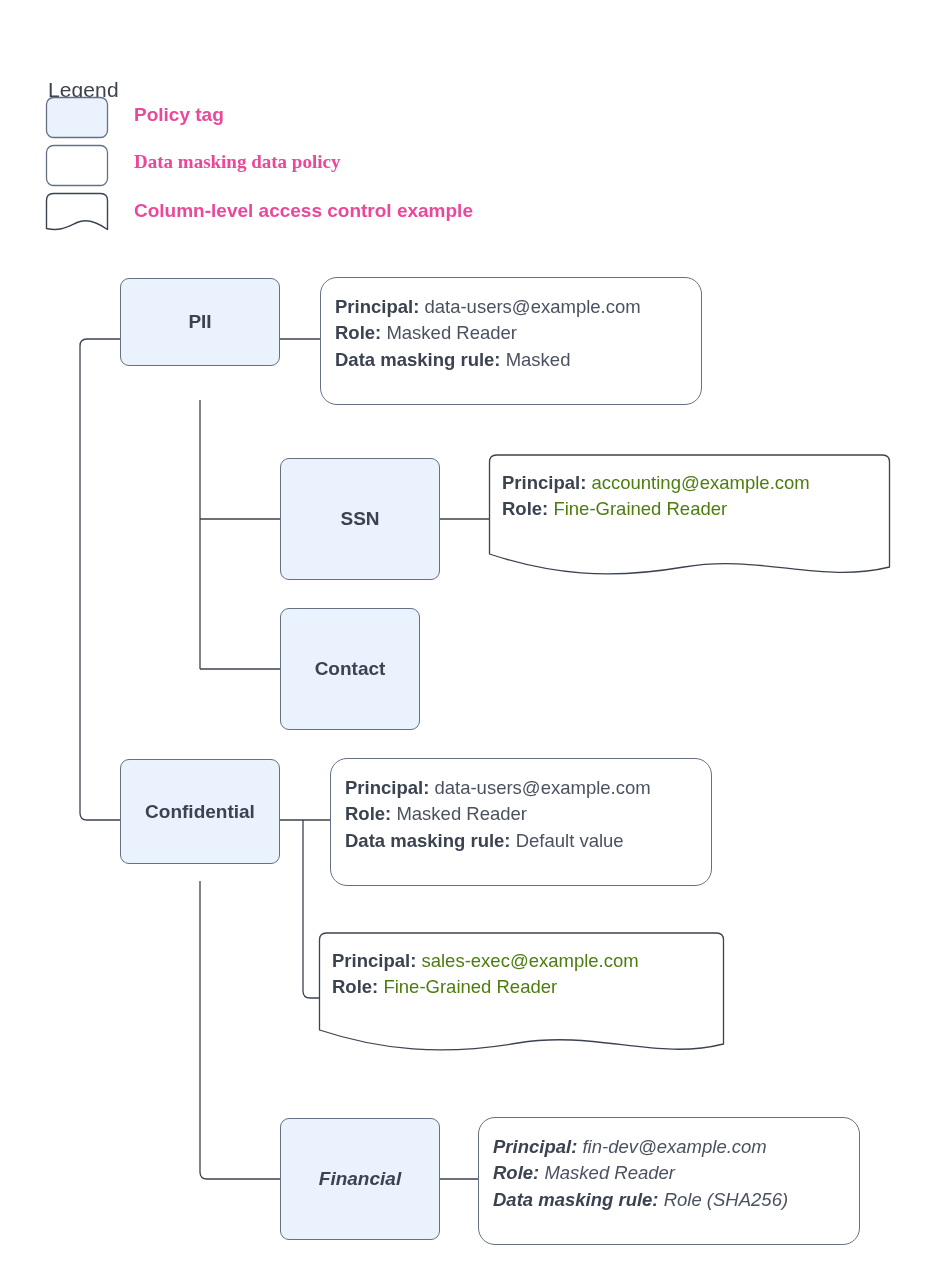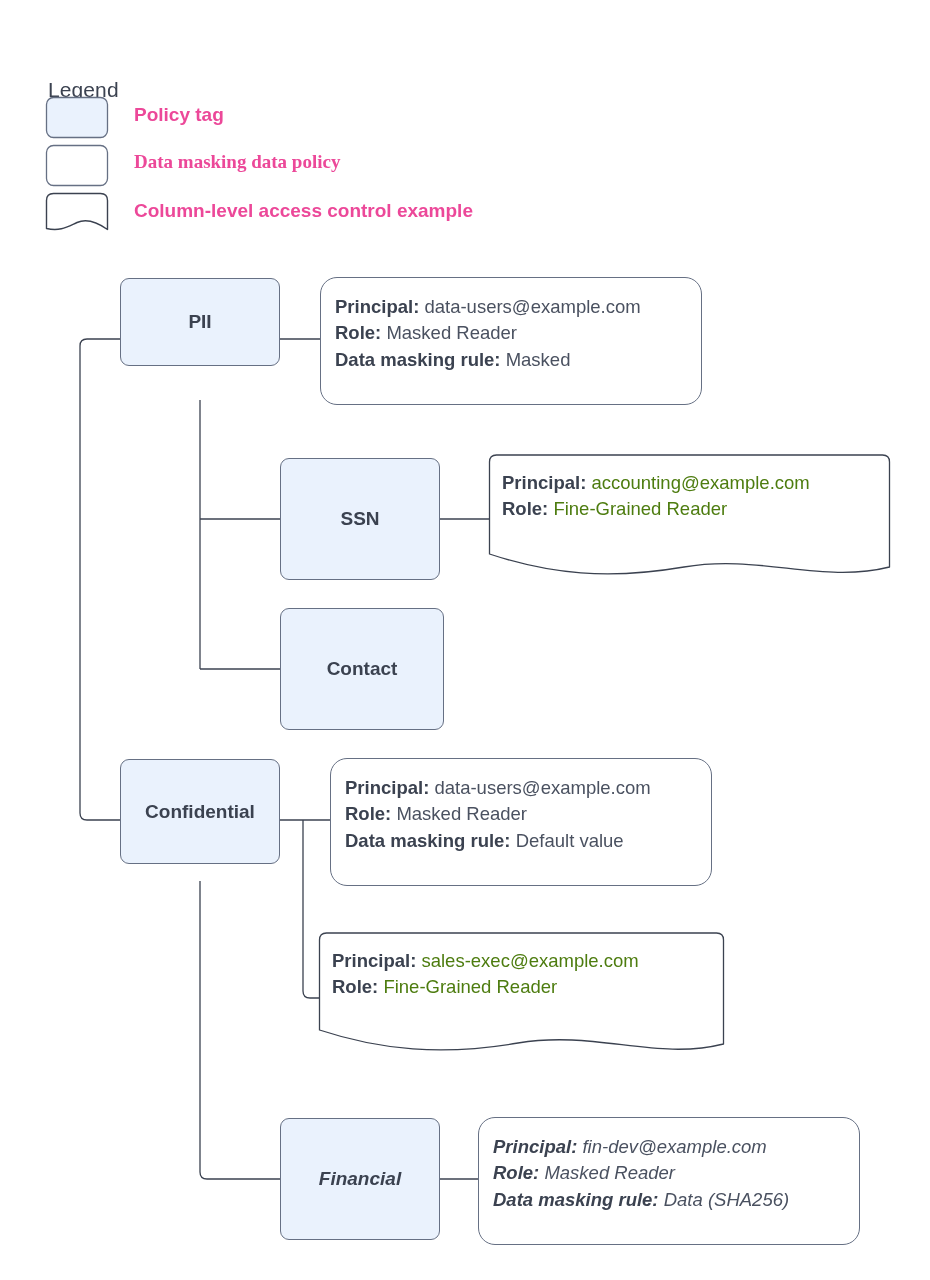--- a/index.html
+++ b/index.html
@@ -151,21 +151,21 @@
   </svg>
 
   <div class="tag-node" style="left:120px; top:278px; width:160px; height:88px;">
     <span>PII</span>
   </div>
 
   <div class="tag-node" style="left:280px; top:458px; width:160px; height:122px;">
     <span>SSN</span>
   </div>
 
-  <div class="tag-node" style="left:280px; top:608px; width:164px; height:122px;">
+  <div class="tag-node" style="left:280px; top:608px; width:140px; height:122px;">
     <span>Contact</span>
   </div>
 
   <div class="tag-node" style="left:120px; top:759px; width:160px; height:105px;">
     <span>Confidential</span>
   </div>
 
   <div class="tag-node" style="left:280px; top:1118px; width:160px; height:122px;font-style:italic;">
     <span>Financial</span>
   </div>
@@ -242,17 +242,17 @@
     <div class="row">
       <span class="k">Principal: </span>
       <span class="v">fin-dev@example.com</span>
     </div>
     <div class="row">
       <span class="k">Role: </span>
       <span class="v">Masked Reader</span>
     </div>
     <div class="row">
       <span class="k">Data masking rule: </span>
-      <span class="v">Data (SHA256)</span>
+      <span class="v">Role (SHA256)</span>
     </div>
   </div>
 
 </div>
 
 </body></html>

